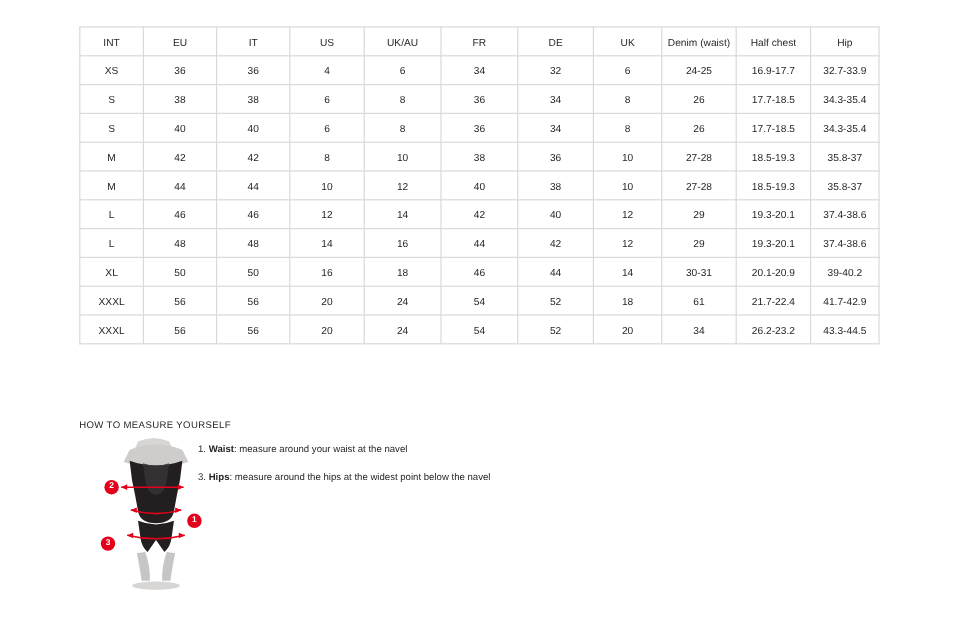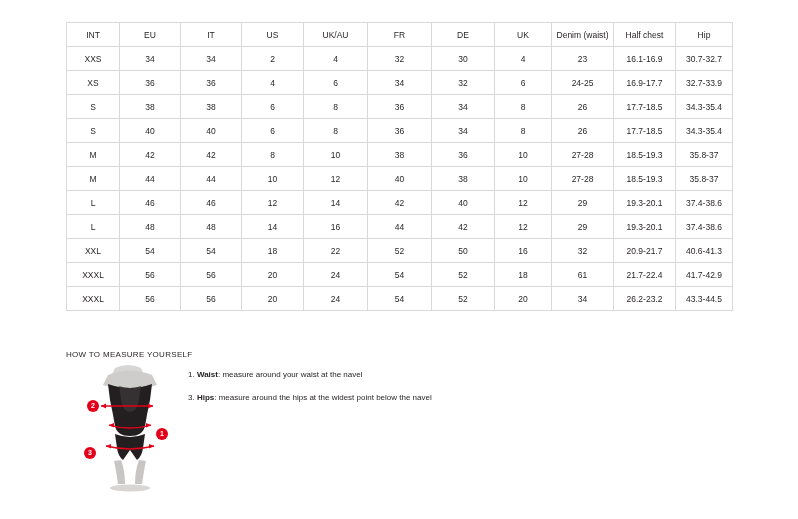--- a/index.html
+++ b/index.html
@@ -68,21 +68,21 @@
     position: absolute;
     left: 66px;
     top: 350px;
     font-size: 8px;
     font-weight: normal;
     letter-spacing: 0.3px;
     color: #231f20;
   }
   .howto-steps {
     position: absolute;
-    left: 188px;
+    left: 165px;
     top: 369px;
     width: 420px;
   }
   .howto-step {
     font-size: 8px;
     line-height: 11px;
     color: #231f20;
     margin-bottom: 12px;
     white-space: nowrap;
   }
@@ -144,33 +144,20 @@
           <th>FR</th>
           <th>DE</th>
           <th>UK</th>
           <th>Denim (waist)</th>
           <th>Half chest</th>
           <th>Hip</th>
         </tr>
       </thead>
       <tbody>
         <tr>
-          <td>XXS</td>
-          <td>34</td>
-          <td>34</td>
-          <td>2</td>
-          <td>4</td>
-          <td>32</td>
-          <td>30</td>
-          <td>4</td>
-          <td>23</td>
-          <td>16.1-16.9</td>
-          <td>30.7-32.7</td>
-        </tr>
-        <tr>
           <td>XS</td>
           <td>36</td>
           <td>36</td>
           <td>4</td>
           <td>6</td>
           <td>34</td>
           <td>32</td>
           <td>6</td>
           <td>24-25</td>
           <td>16.9-17.7</td>
@@ -248,31 +235,31 @@
           <td>14</td>
           <td>16</td>
           <td>44</td>
           <td>42</td>
           <td>12</td>
           <td>29</td>
           <td>19.3-20.1</td>
           <td>37.4-38.6</td>
         </tr>
         <tr>
-          <td>XXL</td>
-          <td>54</td>
-          <td>54</td>
-          <td>18</td>
-          <td>22</td>
-          <td>52</td>
+          <td>XL</td>
+          <td>50</td>
           <td>50</td>
           <td>16</td>
-          <td>32</td>
-          <td>20.9-21.7</td>
-          <td>40.6-41.3</td>
+          <td>18</td>
+          <td>46</td>
+          <td>44</td>
+          <td>14</td>
+          <td>30-31</td>
+          <td>20.1-20.9</td>
+          <td>39-40.2</td>
         </tr>
         <tr>
           <td>XXXL</td>
           <td>56</td>
           <td>56</td>
           <td>20</td>
           <td>24</td>
           <td>54</td>
           <td>52</td>
           <td>18</td>

